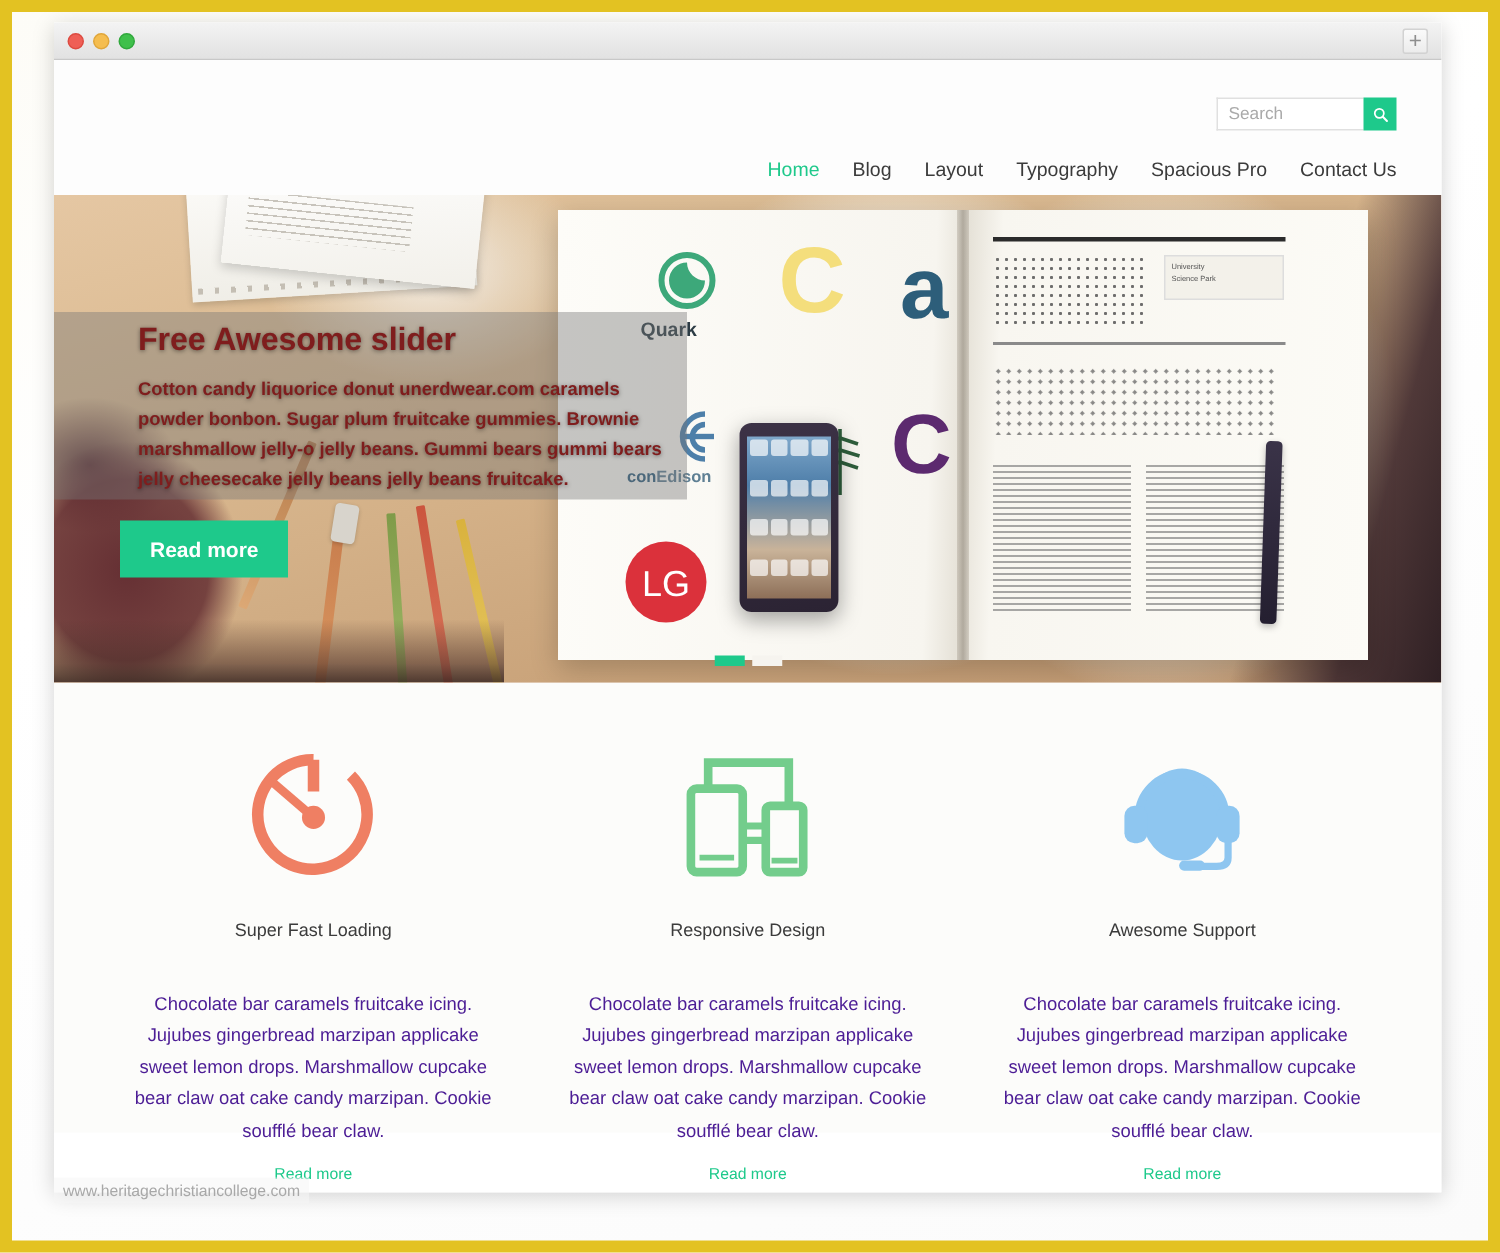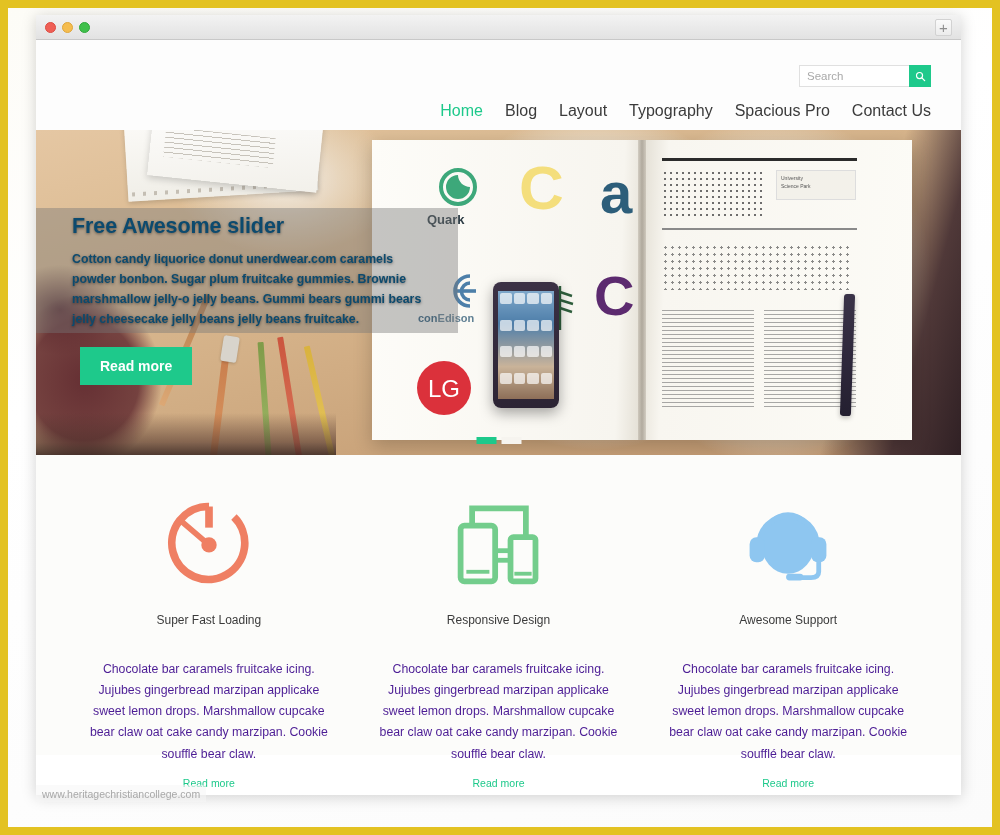--- a/index.html
+++ b/index.html
@@ -117,21 +117,21 @@
   #search-form {
     position: absolute;
     right: 30px;
     top: 25px;
     display: flex;
     align-items: stretch;
     height: 22px;
   }
 
   #search-input {
-    width: 110px;
+    width: 98px;
     height: 22px;
     border: 1px solid #e0e0e0;
     border-right: none;
     background: #fff;
     font-size: 11.5px;
     color: #999;
     padding: 0 7px;
     font-family: "Liberation Sans", sans-serif;
     outline: none;
   }
@@ -151,21 +151,21 @@
   #main-nav {
     position: absolute;
     right: 30px;
     bottom: 10px;
     display: flex;
     gap: 22px;
     align-items: center;
   }
 
   .nav-item {
-    font-size: 16px;
+    font-size: 13px;
     color: #3b3b3b;
     text-decoration: none;
     white-space: nowrap;
   }
   .nav-item.active { color: #1ec98b; }
 
   
   #slider {
     position: relative;
     height: 325px;
@@ -253,24 +253,24 @@
 
   #slider-overlay {
     position: absolute;
     left: 0; top: 78px;
     width: 422px; height: 125px;
     background: rgba(120,120,120,0.42);
   }
 
   #slider-caption {
     position: absolute;
-    left: 36px;
+    left: 56px;
     top: 84px;
     width: 350px;
-    color: #0c4a6e;
+    color: #7f1d1d;
     z-index: 4;
   }
 
   #slider-title {
     font-size: 21.5px;
     font-weight: bold;
     margin-bottom: 11px;
     text-shadow: 0 1px 3px rgba(0,0,0,0.45);
     letter-spacing: -0.1px;
   }

